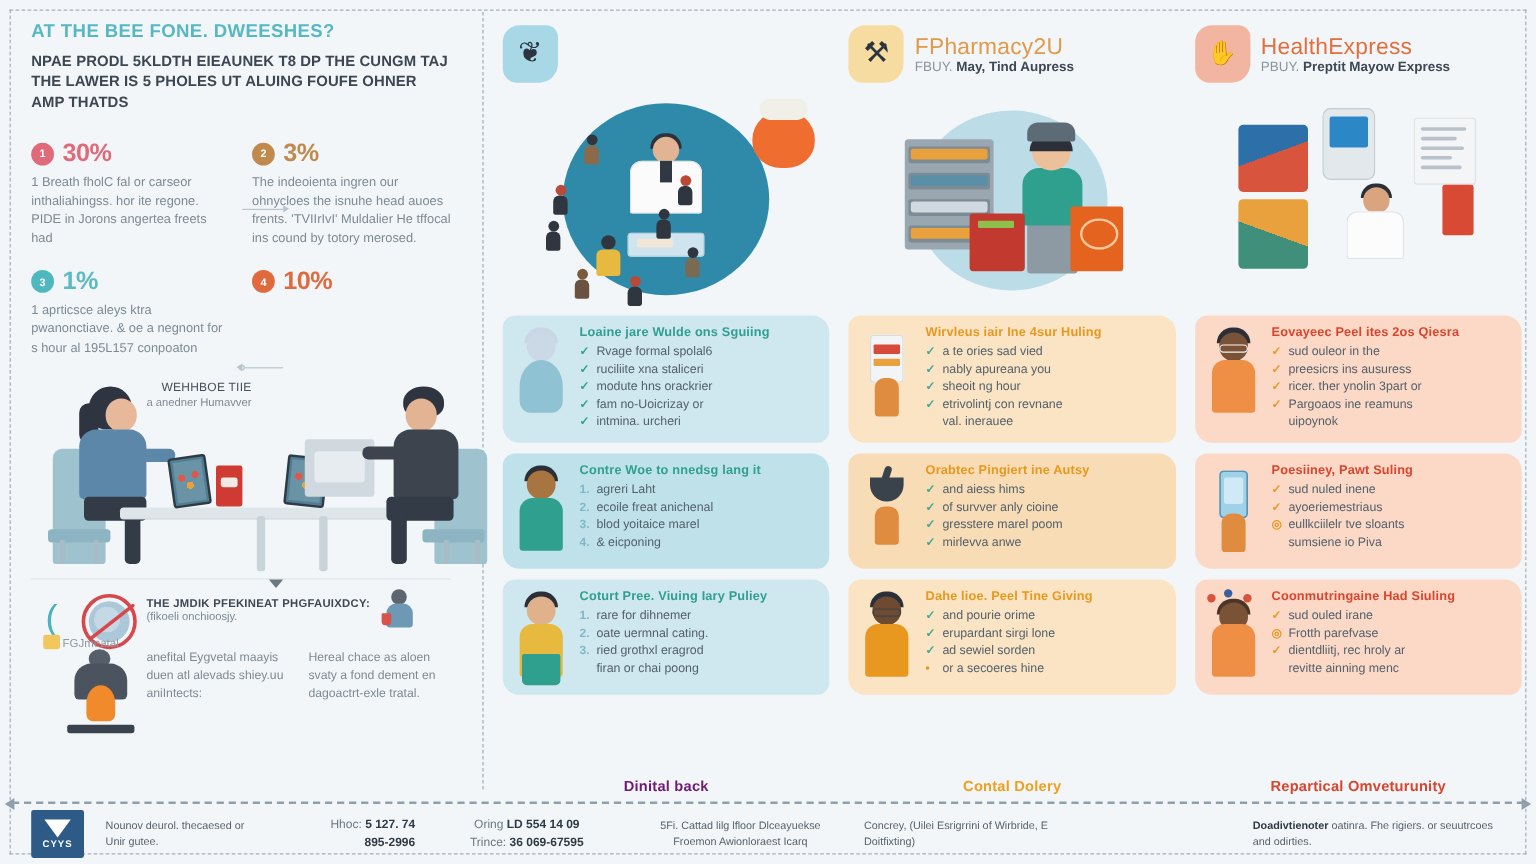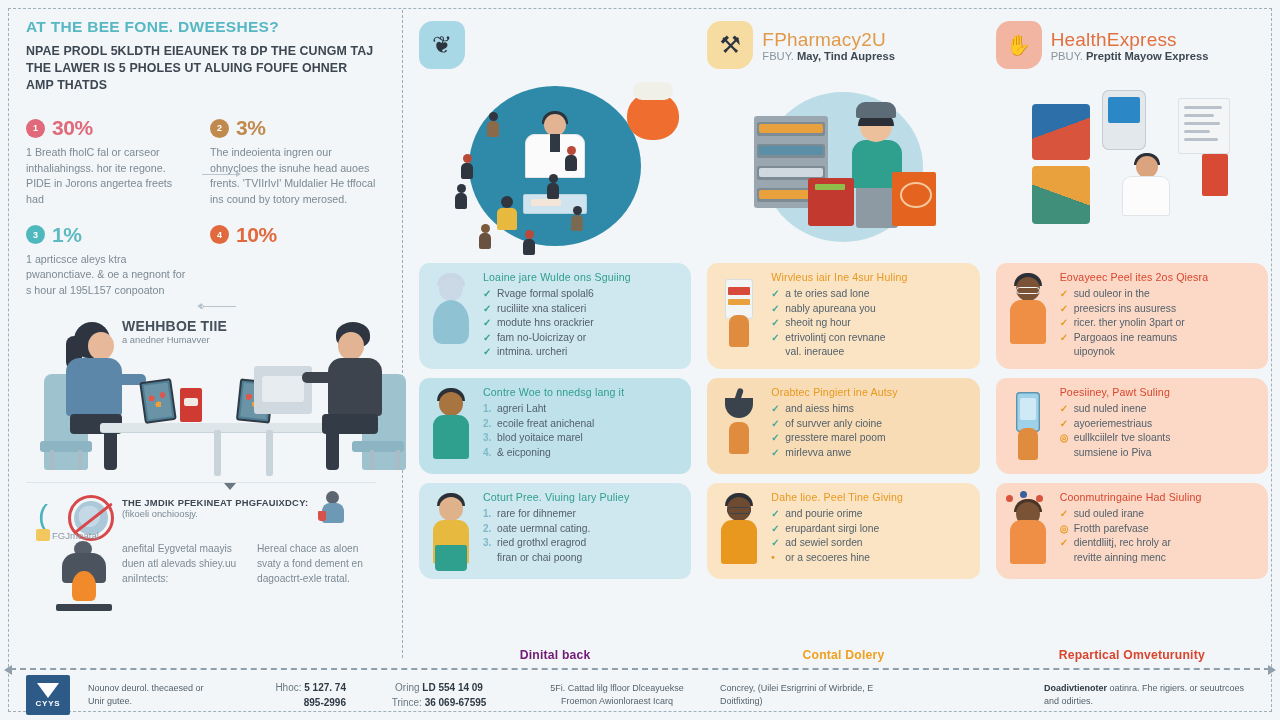--- a/index.html
+++ b/index.html
@@ -138,22 +138,22 @@
     position: relative;
     margin-top: 16px;
     height: 162px;
   }
   .desk-caption {
     position: absolute;
     left: 96px; top: 4px;
     z-index: 4;
   }
   .desk-caption .t1 {
-    font-size: 14px; font-weight: 700; color: #44505b;
-    letter-spacing: .2px; filter: blur(.3px);
+    font-size: 10px; font-weight: 400; color: #44505b;
+    letter-spacing: .2px; filter: blur(.3px); text-align: right;
   }
   .desk-caption .t2 {
     font-size: 9.4px; color: #7d8a94; filter: blur(.3px);
   }
 
   .person { position: absolute; bottom: 4px; }
   .chair {
     position: absolute; bottom: 0;
     width: 44px; height: 92px;
     border-radius: 8px 8px 3px 3px;
@@ -384,21 +384,21 @@
 
   
   .cards { display: flex; flex-direction: column; gap: 9px; flex: 1; }
   .card {
     position: relative;
     border-radius: 10px 14px 10px 14px;
     padding: 8px 10px 9px 64px;
     min-height: 96px;
   }
   .card-title {
-    font-size: 10.6px; font-weight: 400; margin-bottom: 4px;
+    font-size: 10.6px; font-weight: 700; margin-bottom: 4px;
     letter-spacing: .15px; filter: blur(.3px);
   }
   .card ul { list-style: none; }
   .card li {
     position: relative;
     font-size: 10.3px;
     line-height: 1.42;
     color: #53606b;
     padding-left: 14px;
     filter: blur(.3px);
@@ -779,21 +779,21 @@
         <div class="card" style="background:#fae4c4">
           <div class="card-fig">
             <div class="cf-bottle">
                 <div class="lbl"></div>
                 <div class="lbl2"></div>
               </div>
             <div class="cf-hand"></div>
           </div>
           <div class="card-title" style="color:#e8981f">Wirvleus iair Ine 4sur Huling</div>
           <ul>
-            <li><span class="mk" style="color:#3fa79a">✓</span><span>a te ories sad lone</span></li>
+            <li><span class="mk" style="color:#3fa79a">✓</span><span>a te ories sad vied</span></li>
             <li><span class="mk" style="color:#3fa79a">✓</span><span>nably apureana you</span></li>
             <li><span class="mk" style="color:#3fa79a">✓</span><span>sheoit ng hour</span></li>
             <li><span class="mk" style="color:#3fa79a">✓</span><span>etrivolintj con revnane</span></li>
             <li><span class="mk"></span><span>val. inerauee</span></li>
           </ul>
         </div>
 
         <div class="card" style="background:#f8dcb5">
           <div class="card-fig">
             <div style="position:absolute;left:10px;top:10px;width:28px;height:20px;background:#3a424c;border-radius:0 0 14px 14px;"></div>

